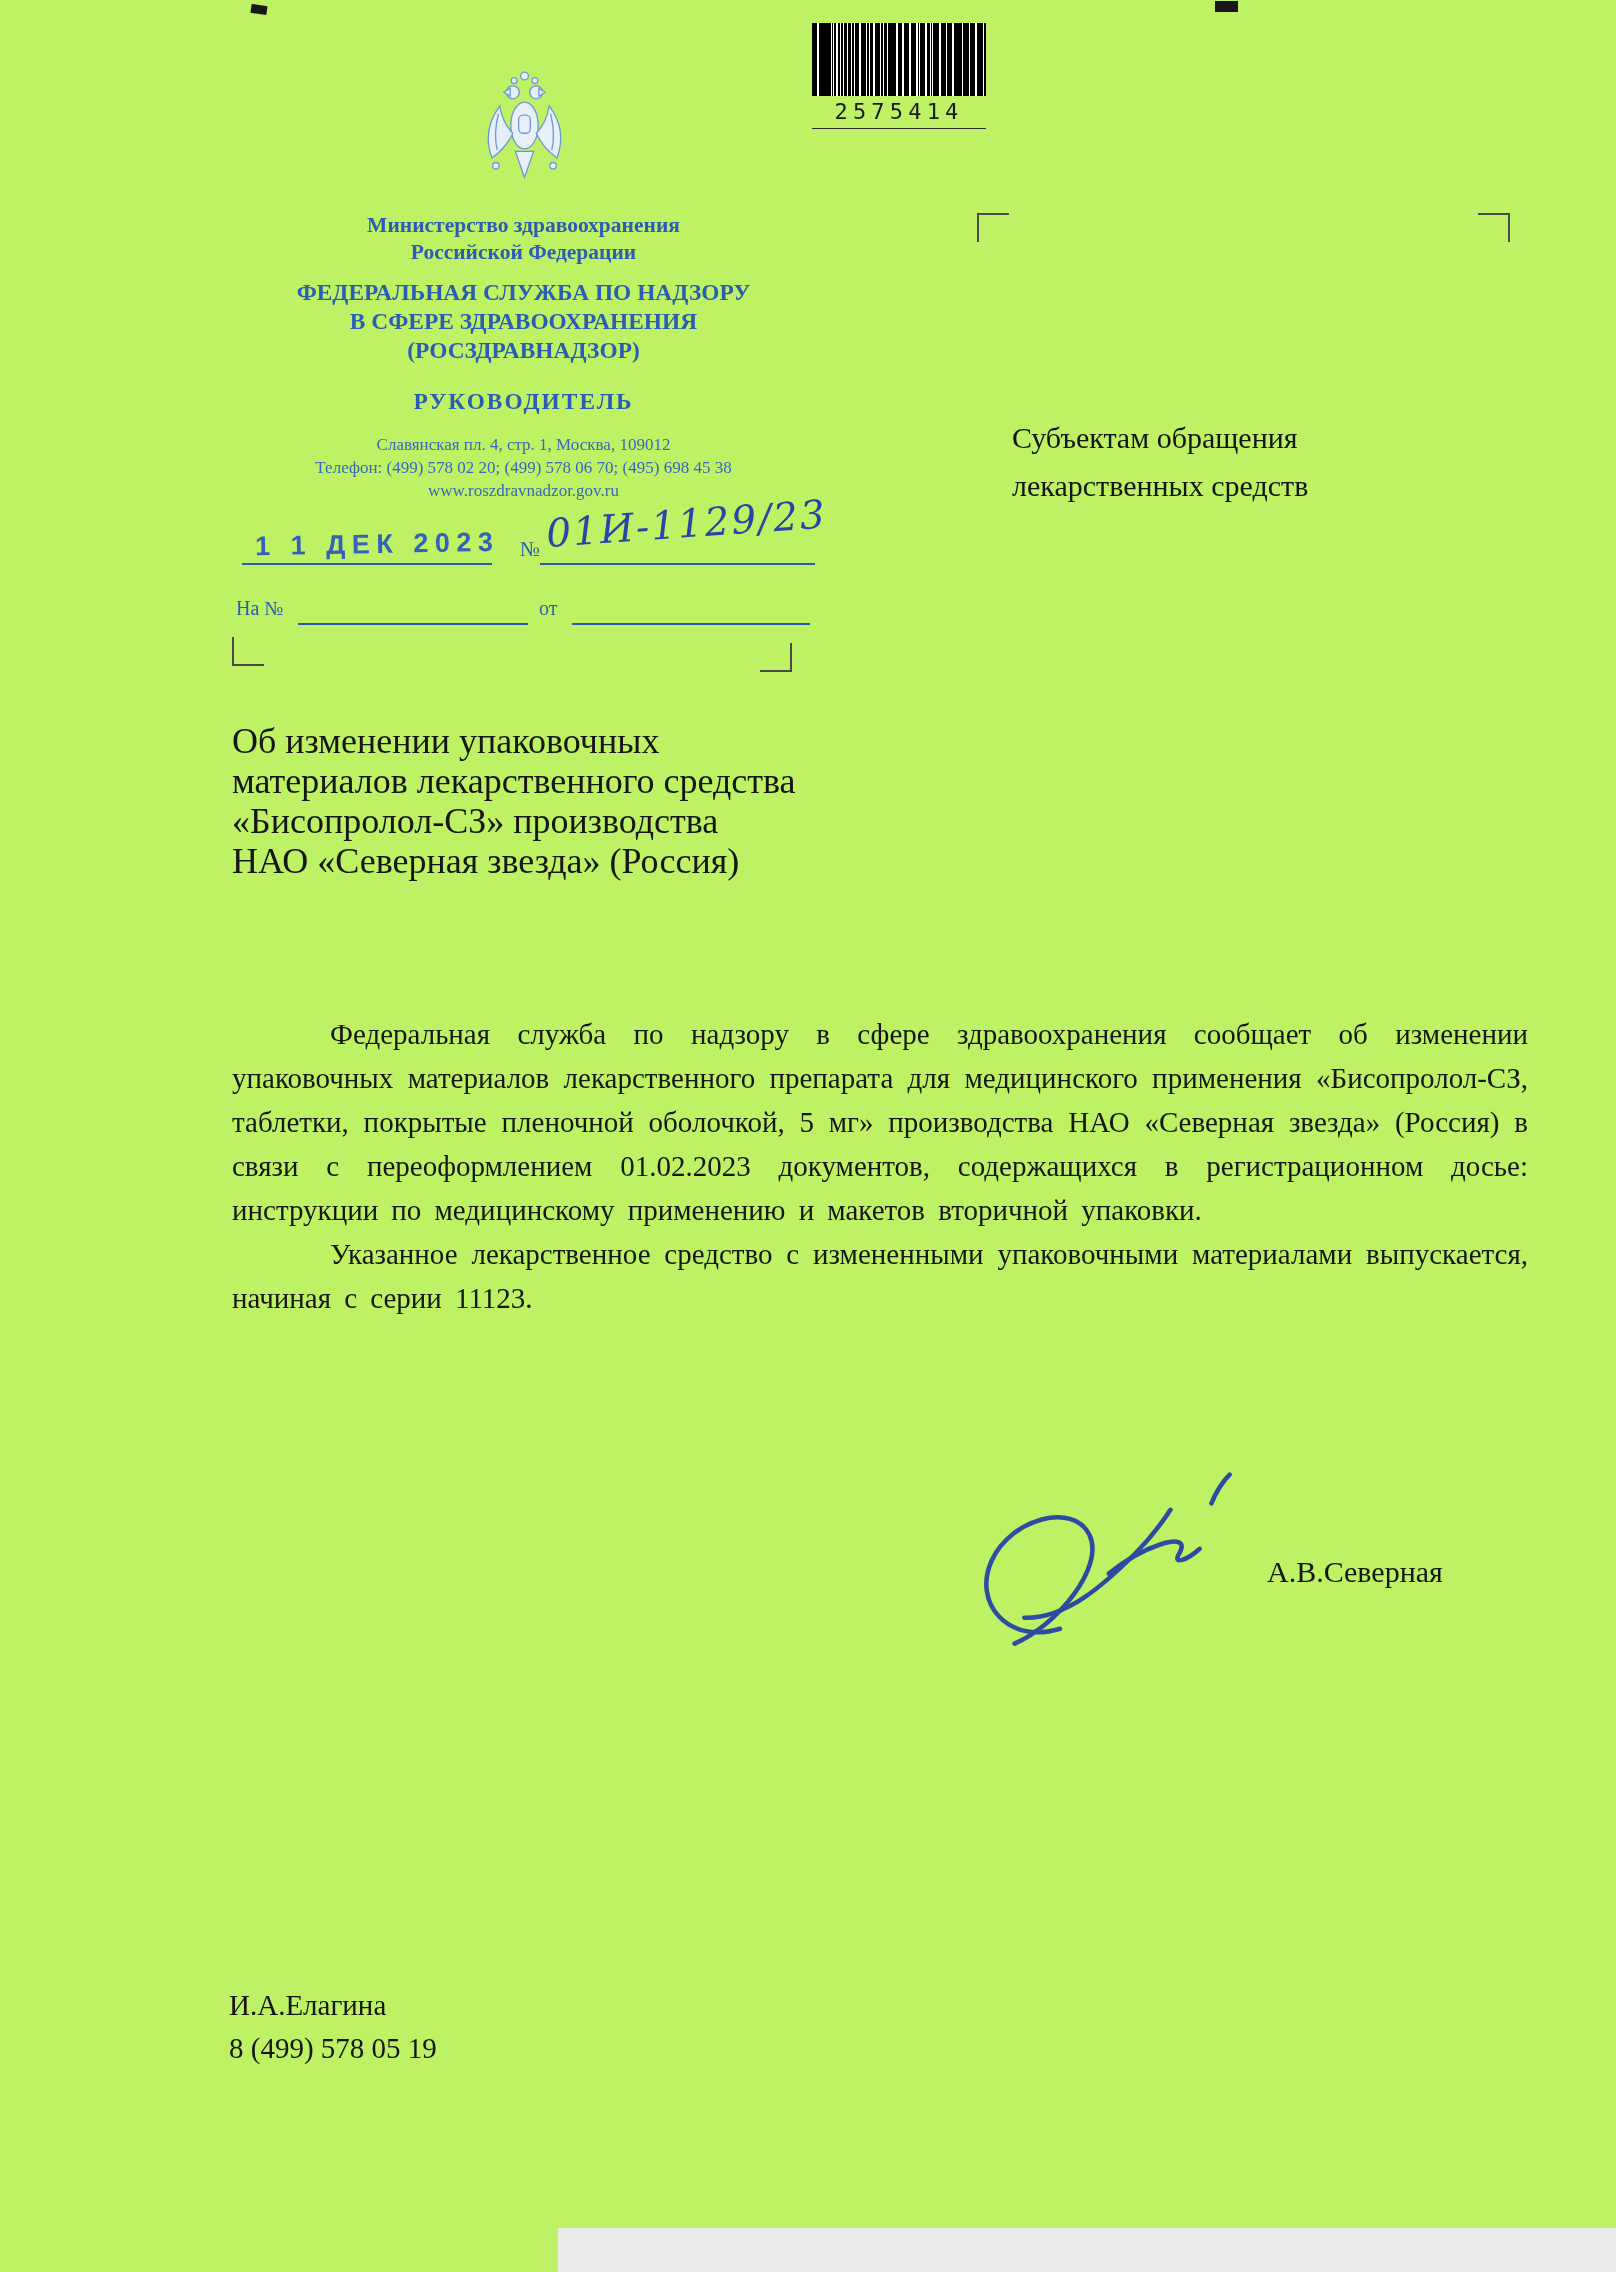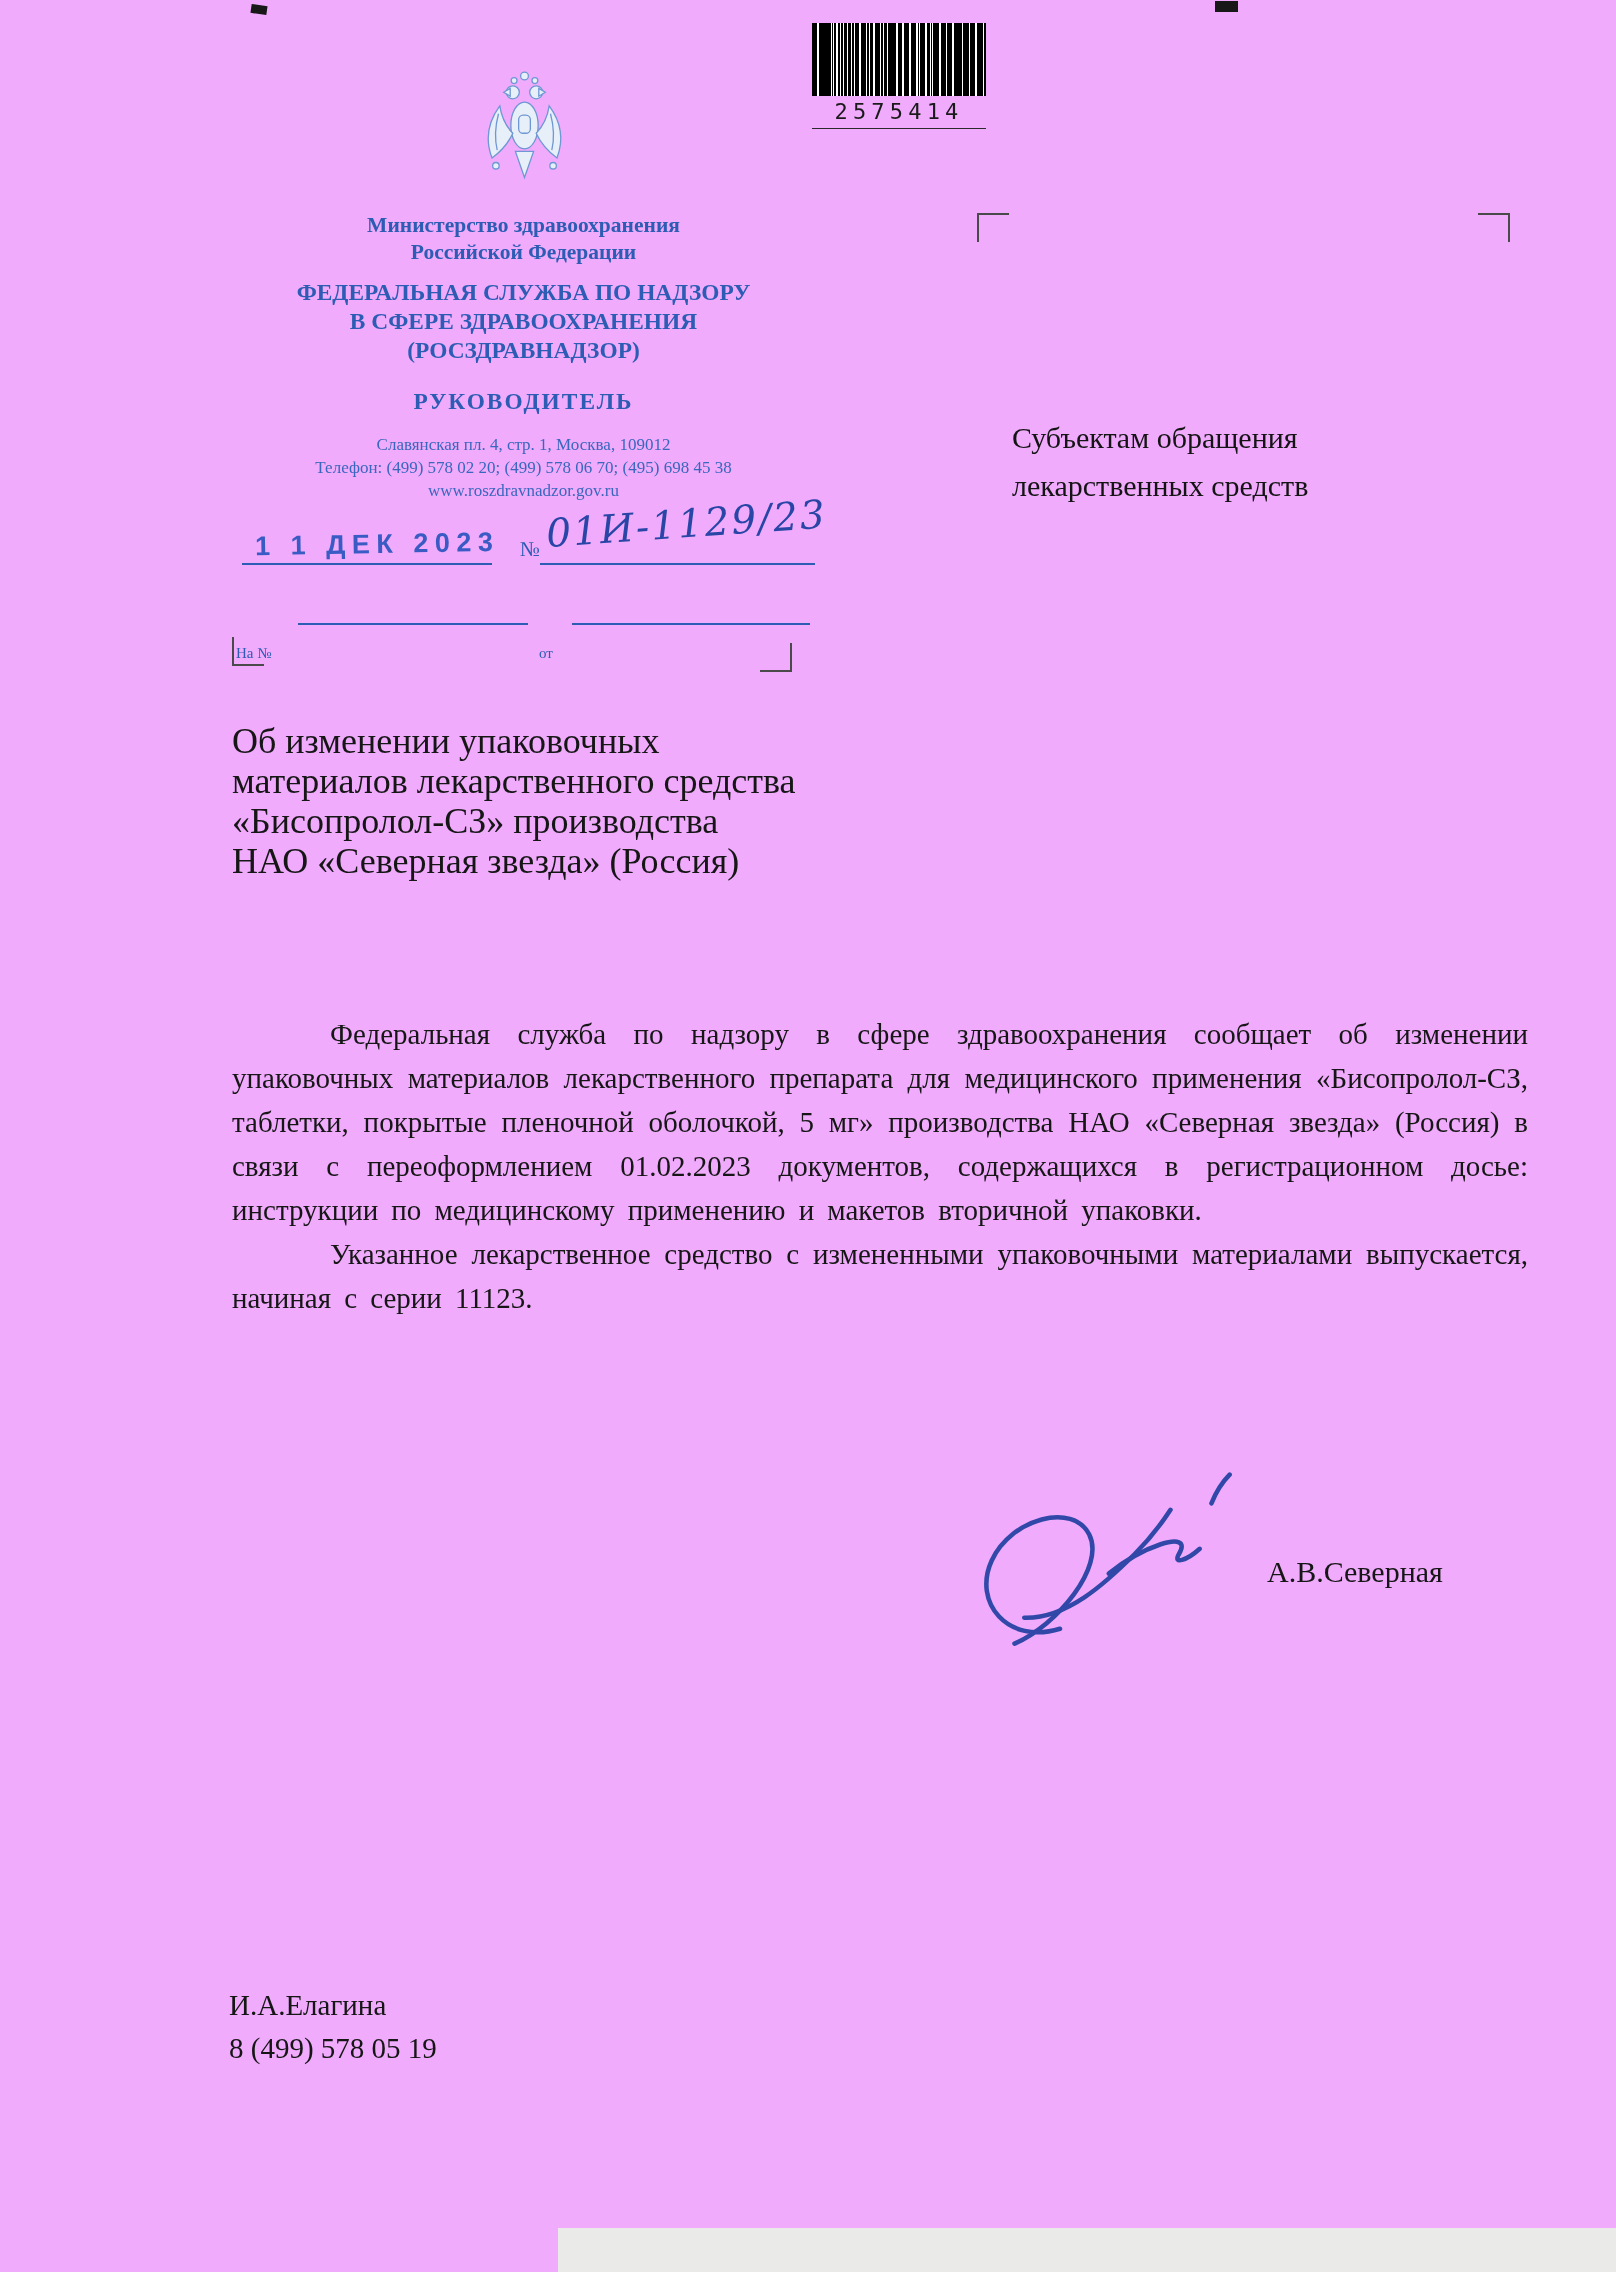--- a/index.html
+++ b/index.html
@@ -1,19 +1,19 @@
 <!DOCTYPE html>
 <html style="font-size:10.4px"><head>
 <meta charset="utf-8">
 <style>
   html,body{margin:0;padding:0;background:#9a9a9a;}
   .page{
     position:relative;
     width:1617px;height:2273px;
-    background:#f0abfc;
+    background:#bef264;
     overflow:hidden;
     font-family:"Liberation Serif", serif;
     color:#161616;
   }
   .abs{position:absolute;}
   .ml{white-space:pre-line;}
 
   
   .artifact{background:#181818;}
   .bottom-band{background:#eaeae8;}
@@ -34,21 +34,21 @@
   }
 
   
   .lh{color:#2d5cb4;text-align:center;}
   .lh-ministry{font-size:21.5px;font-weight:bold;line-height:27px;}
   .lh-service{font-size:23.4px;font-weight:bold;line-height:29px;}
   .lh-position{font-size:23.4px;font-weight:bold;letter-spacing:2px;}
   .lh-address{font-size:17px;line-height:23px;color:#3a67be;}
 
   .blue-line{border-bottom:2px solid #2d5cb4;height:0;}
-  .lh-label{color:#2d5cb4;font-size:15px;margin-top:48px;}
+  .lh-label{color:#2d5cb4;font-size:20px;}
   .no-symbol{color:#2d5cb4;font-size:21px;}
 
   .date-stamp{
     font-family:"Liberation Sans", sans-serif;
     font-weight:bold;font-size:27px;letter-spacing:6.5px;
     color:#2b55c0;opacity:.92;transform:rotate(-1deg);
   }
   .hand-number{
     font-style:italic;font-size:39px;letter-spacing:2px;
     color:#2946a6;transform:rotate(-4deg);transform-origin:left bottom;

